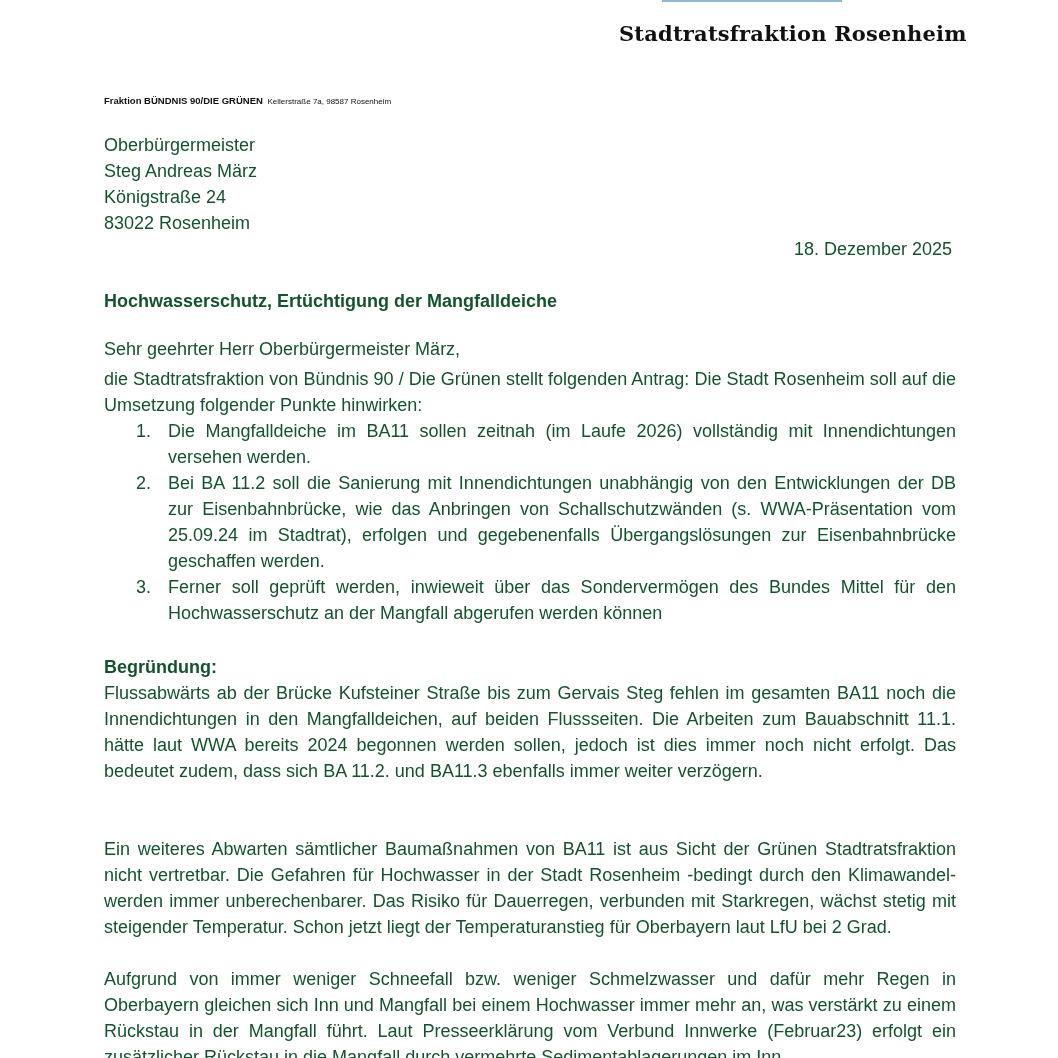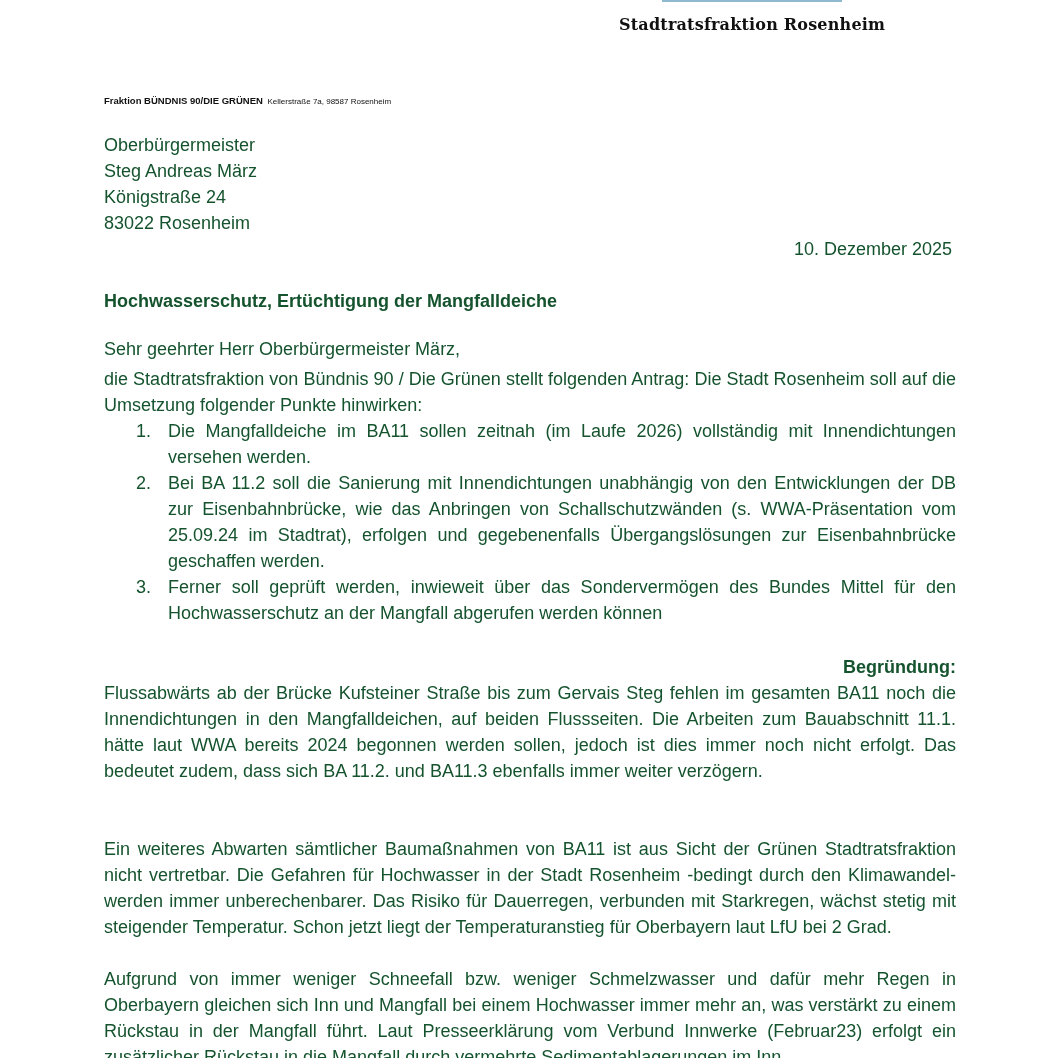--- a/index.html
+++ b/index.html
@@ -19,24 +19,24 @@
       position: absolute;
       left: 662px;
       top: 0;
       width: 180px;
       height: 2px;
       background: #8fb9d0;
     }
     .letterhead {
       position: absolute;
       left: 619px;
-      top: 15px;
+      top: 21px;
       font-family: "DejaVu Serif", serif;
       font-weight: bold;
-      font-size: 16px;
+      font-size: 21px;
       letter-spacing: 0.2px;
       color: #111111;
       white-space: nowrap;
     }
     .sender-line {
       position: absolute;
       left: 104px;
       top: 95px;
       font-size: 9.5px;
       white-space: nowrap;
@@ -118,21 +118,20 @@
     }
     .requests .txt {
       flex: 1;
       text-align: justify;
       text-align-last: left;
     }
     .heading-reason {
       top: 654px;
       font-weight: bold;
       white-space: nowrap;
-      text-align: right;
     }
     .para1 {
       top: 680px;
       text-align: justify;
       text-align-last: left;
     }
     .para2 {
       top: 836px;
       text-align: justify;
       text-align-last: left;
@@ -156,21 +155,21 @@
   <span class="sender-addr">Kellerstraße 7a, 98587 Rosenheim</span>
 </div>
 
 <div class="doc recipient">
   <div>Oberbürgermeister</div>
   <div>Steg Andreas März</div>
   <div>Königstraße 24</div>
   <div>83022 Rosenheim</div>
 </div>
 
-<div class="doc date">10. Dezember 2025</div>
+<div class="doc date">18. Dezember 2025</div>
 
 <div class="doc subject">Hochwasserschutz, Ertüchtigung der Mangfalldeiche</div>
 
 <p class="doc body-block salutation">Sehr geehrter Herr Oberbürgermeister März,</p>
 
 <p class="doc body-block intro">die Stadtratsfraktion von Bündnis 90 / Die Grünen stellt folgenden Antrag: Die Stadt Rosenheim soll auf die Umsetzung folgender Punkte hinwirken:</p>
 
 <ol class="doc requests">
   <li>
     <span class="num">1.</span>

